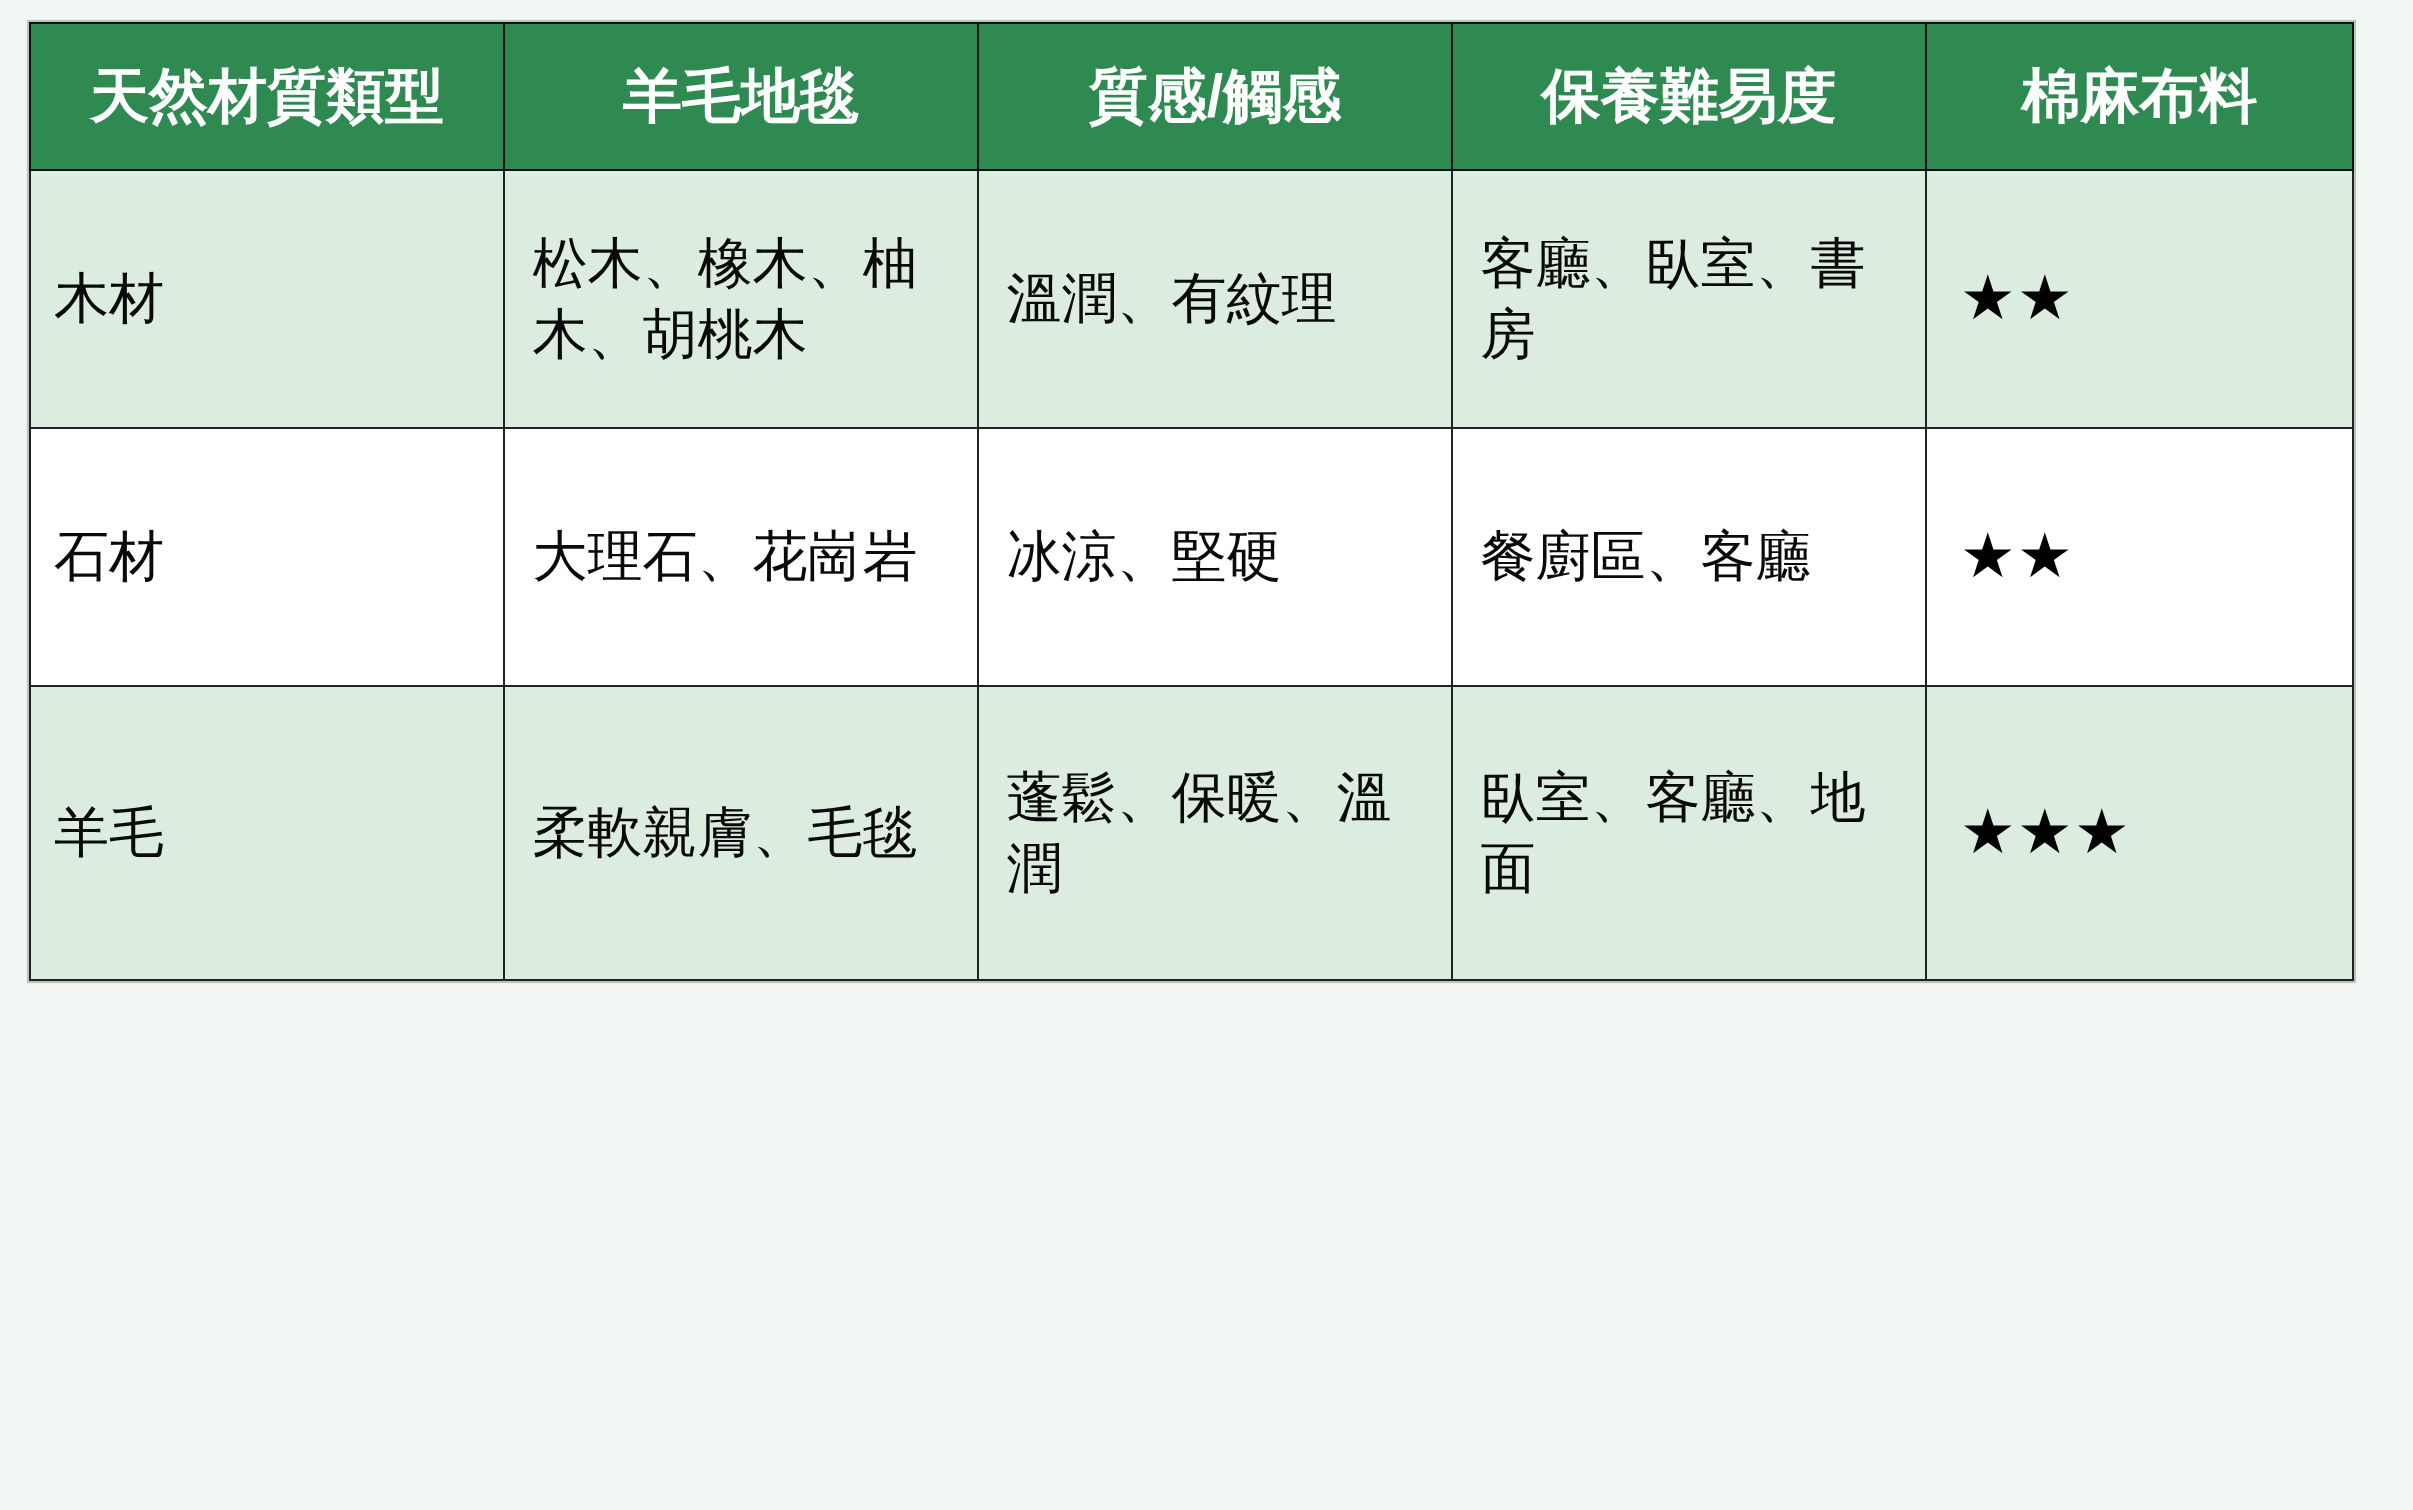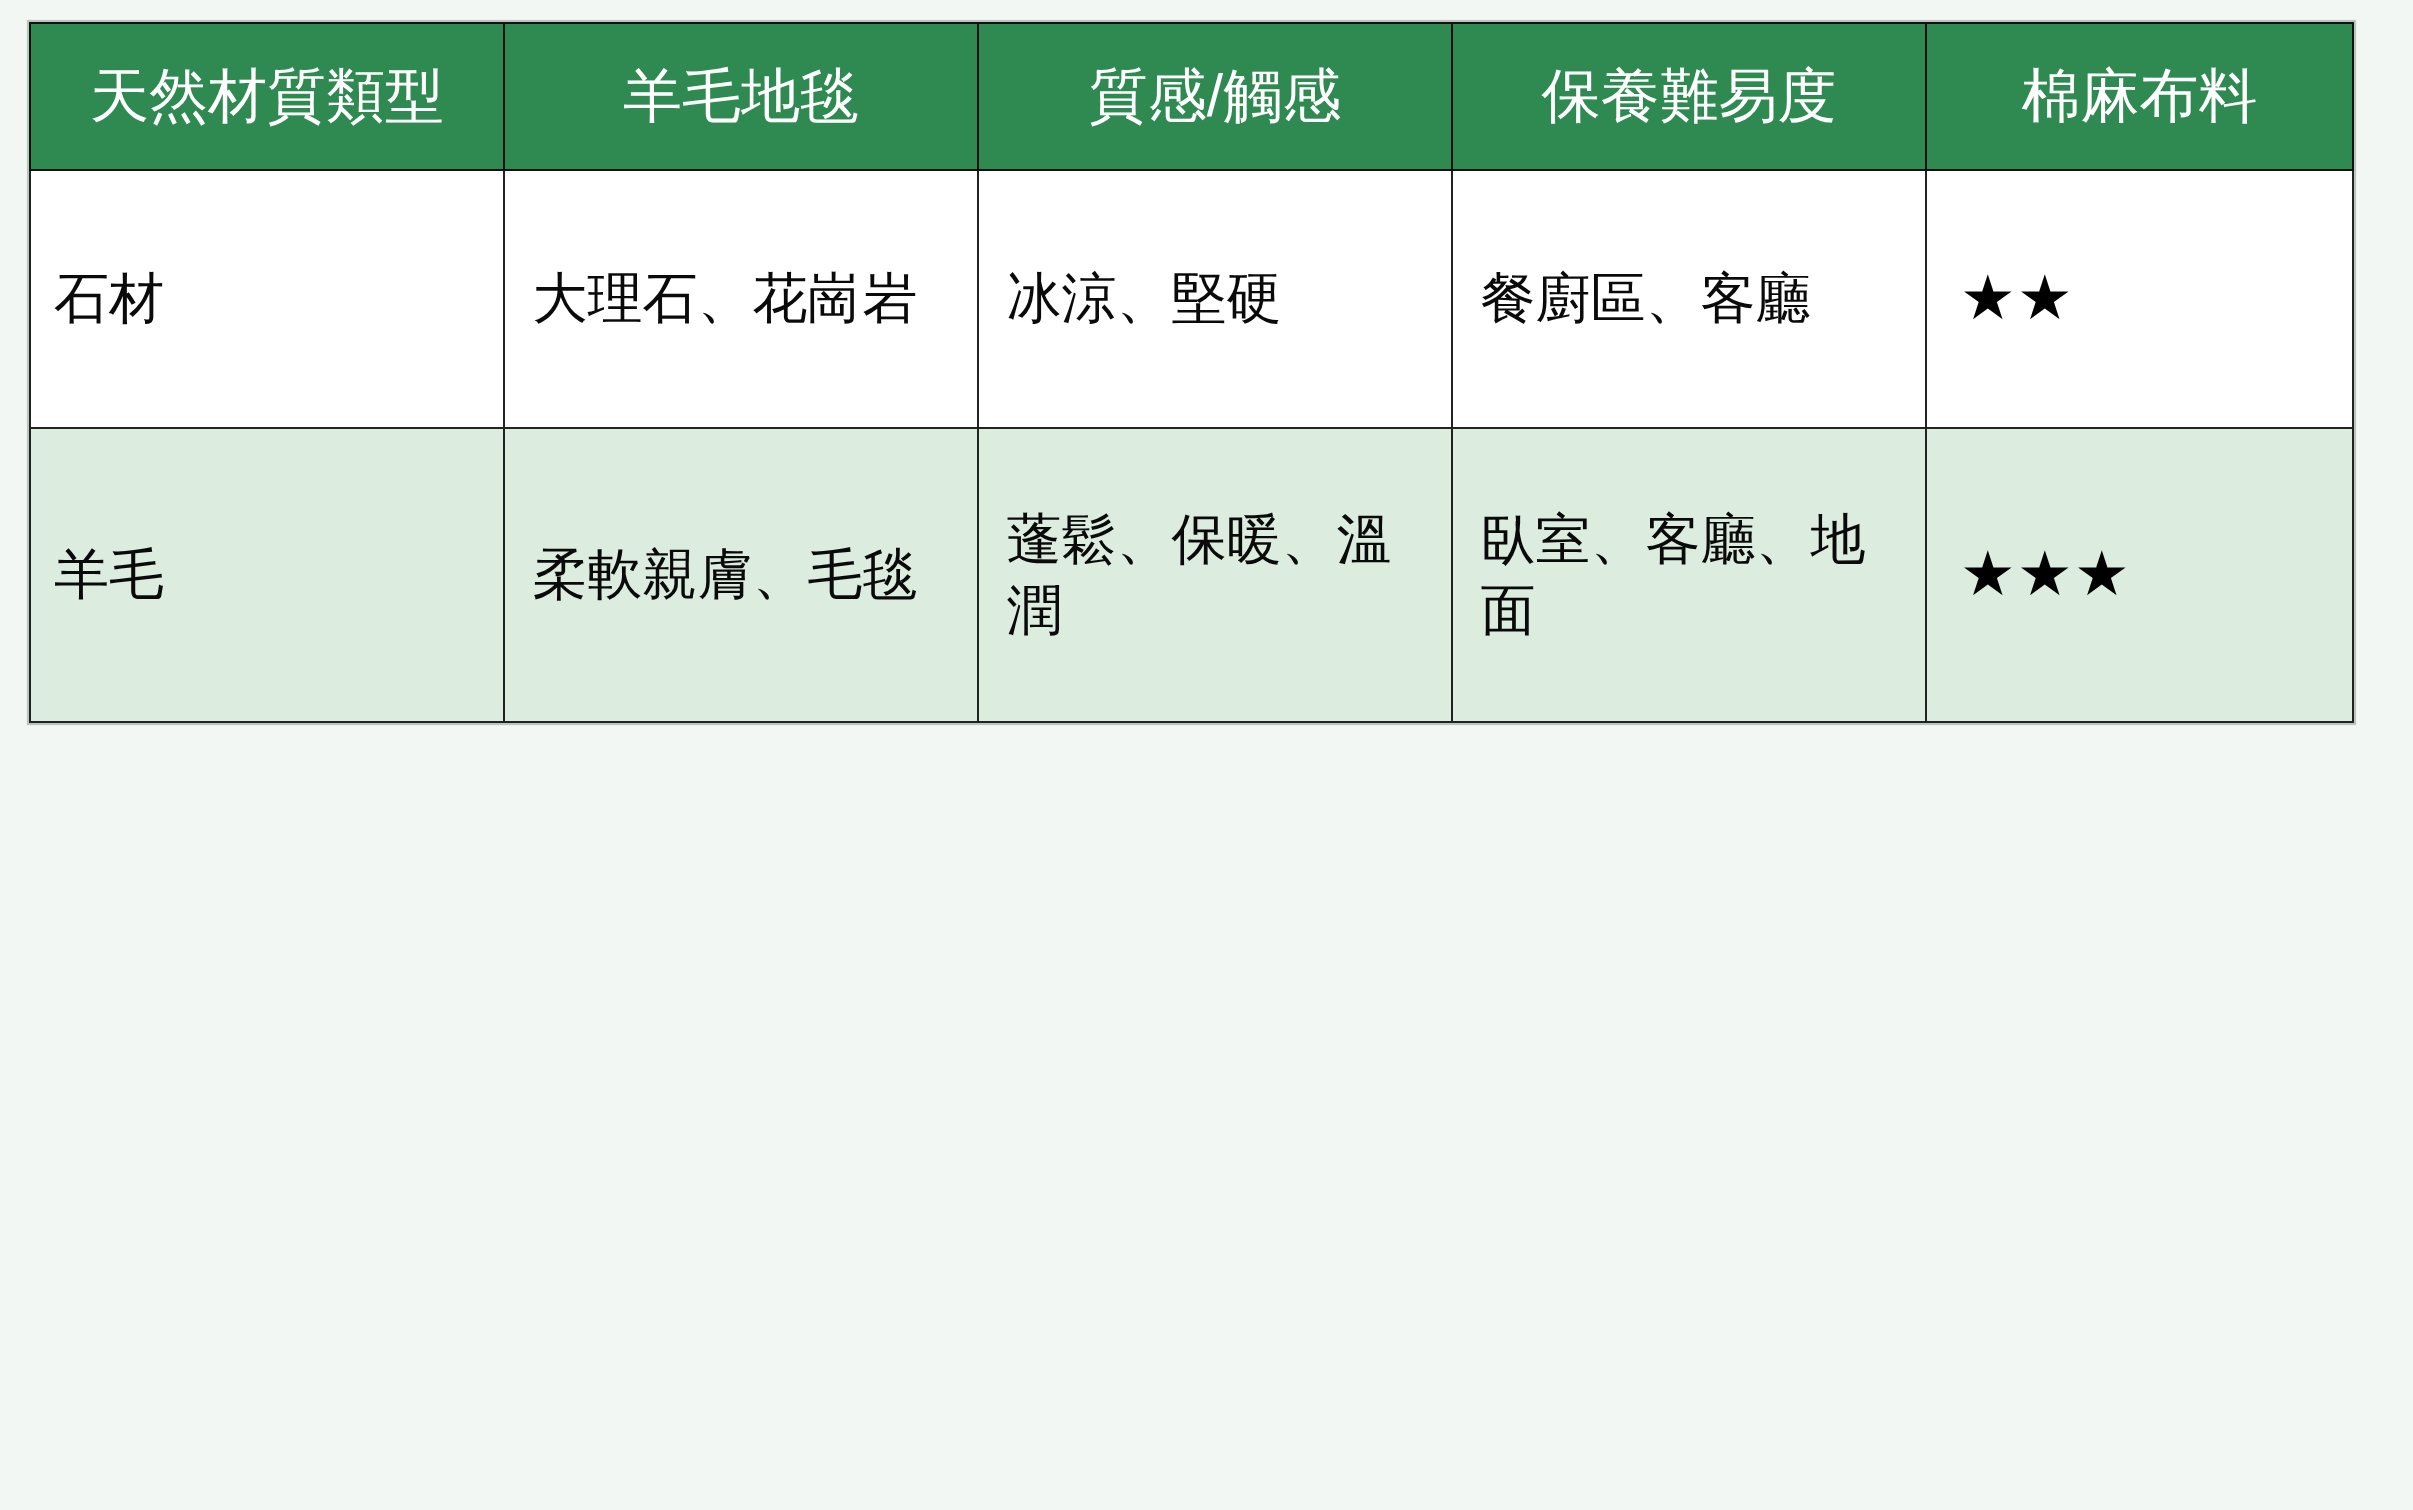--- a/index.html
+++ b/index.html
@@ -40,21 +40,21 @@
   table.matrix col.c0 { width: 474px; }
   table.matrix col.c1 { width: 474px; }
   table.matrix col.c2 { width: 474px; }
   table.matrix col.c3 { width: 474px; }
   table.matrix col.c4 { width: 427px; }
 
   thead th {
     background: #2f8a51;
     color: #ffffff;
     font-size: 59px;
-    font-weight: normal;
+    font-weight: bold;
     line-height: 1.15;
     text-align: center;
     vertical-align: middle;
     height: 137px;
     padding: 4.1px 9.6px;
     border: 2.7px solid #111111;
     white-space: nowrap;
     letter-spacing: 0px;
   }
 
@@ -114,20 +114,27 @@
       <thead>
         <tr>
           <th>天然材質類型</th>
           <th>羊毛地毯</th>
           <th>質感/觸感</th>
           <th>保養難易度</th>
           <th>棉麻布料</th>
         </tr>
       </thead>
       <tbody>
+        <tr class="band-tint">
+          <td class="col-type">木材</td>
+          <td class="col-rep">松木、橡木、柚木、胡桃木</td>
+          <td class="col-texture">溫潤、有紋理</td>
+          <td class="col-space">客廳、臥室、書房</td>
+          <td class="col-care"><span class="stars">★★</span></td>
+        </tr>
         <tr class="band-plain">
           <td class="col-type">石材</td>
           <td class="col-rep">大理石、花崗岩</td>
           <td class="col-texture">冰涼、堅硬</td>
           <td class="col-space">餐廚區、客廳</td>
           <td class="col-care"><span class="stars">★★</span></td>
         </tr>
         <tr class="band-tint">
           <td class="col-type">羊毛</td>
           <td class="col-rep">柔軟親膚、毛毯</td>

